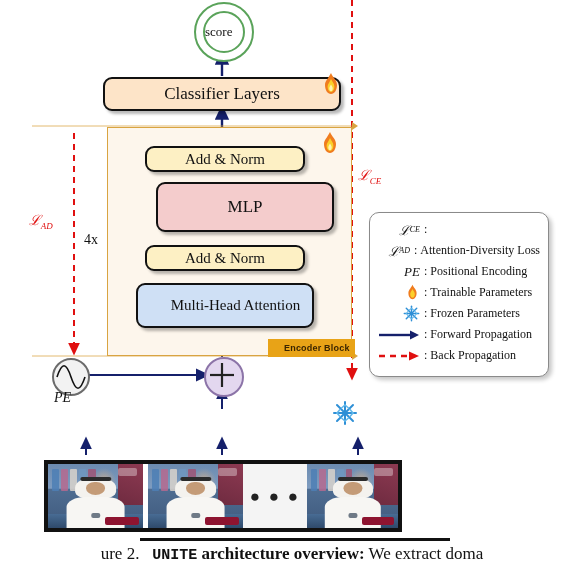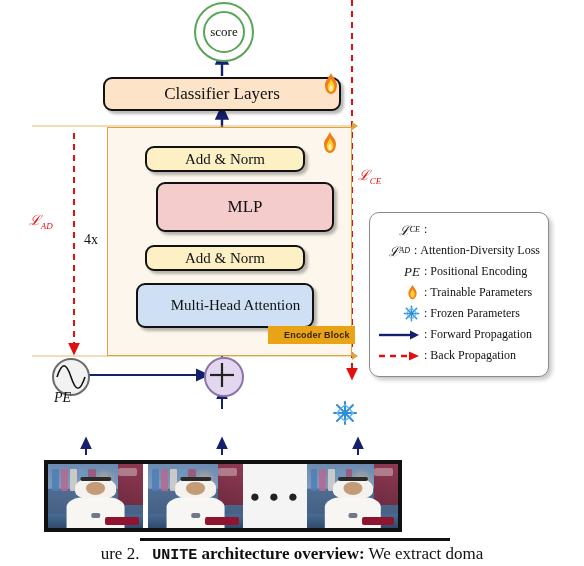--- a/index.html
+++ b/index.html
@@ -41,21 +41,20 @@
     border: 2px solid #5aa35a;
     border-radius: 50%;
     background: #ffffff;
   }
   .score-inner {
     border: 2px solid #5aa35a;
     border-radius: 50%;
     background: #ffffff;
     display: flex;
     align-items: center;
-    justify-content: center;
   }
   .score-text {
     font-size: 13px;
     color: #111;
     font-family: "Liberation Serif", serif;
   }
 
   
   .encoder-block {
     box-sizing: border-box;
@@ -381,21 +380,21 @@
   </div>
 
   <div class="abs node" style="left:145px; top:245px; width:160px; height:26px; background:#fdf0c4;">
     <span class="node-label" style="font-size:15px;">Add &amp; Norm</span>
   </div>
 
   <div class="abs node" style="left:136px; top:283px; width:178px; height:45px; background:#cfe0f5;padding-left:21px;">
     <span class="node-label" style="font-size:15px;">Multi-Head Attention</span>
   </div>
 
-  <div class="abs encoder-tag" style="left:268px; top:326px; height:14px;padding-left:16px;">
+  <div class="abs encoder-tag" style="left:268px; top:339px; height:14px;padding-left:16px;">
     <span>Encoder Block</span>
   </div>
 
   <div class="abs repeat-label" style="left:84px; top:232px;">
     <span>4x</span>
   </div>
 
   <div class="abs loss-label" style="left:29px; top:210px;">
     <span class="cal">ℒ</span><sub>AD</sub>
   </div>

